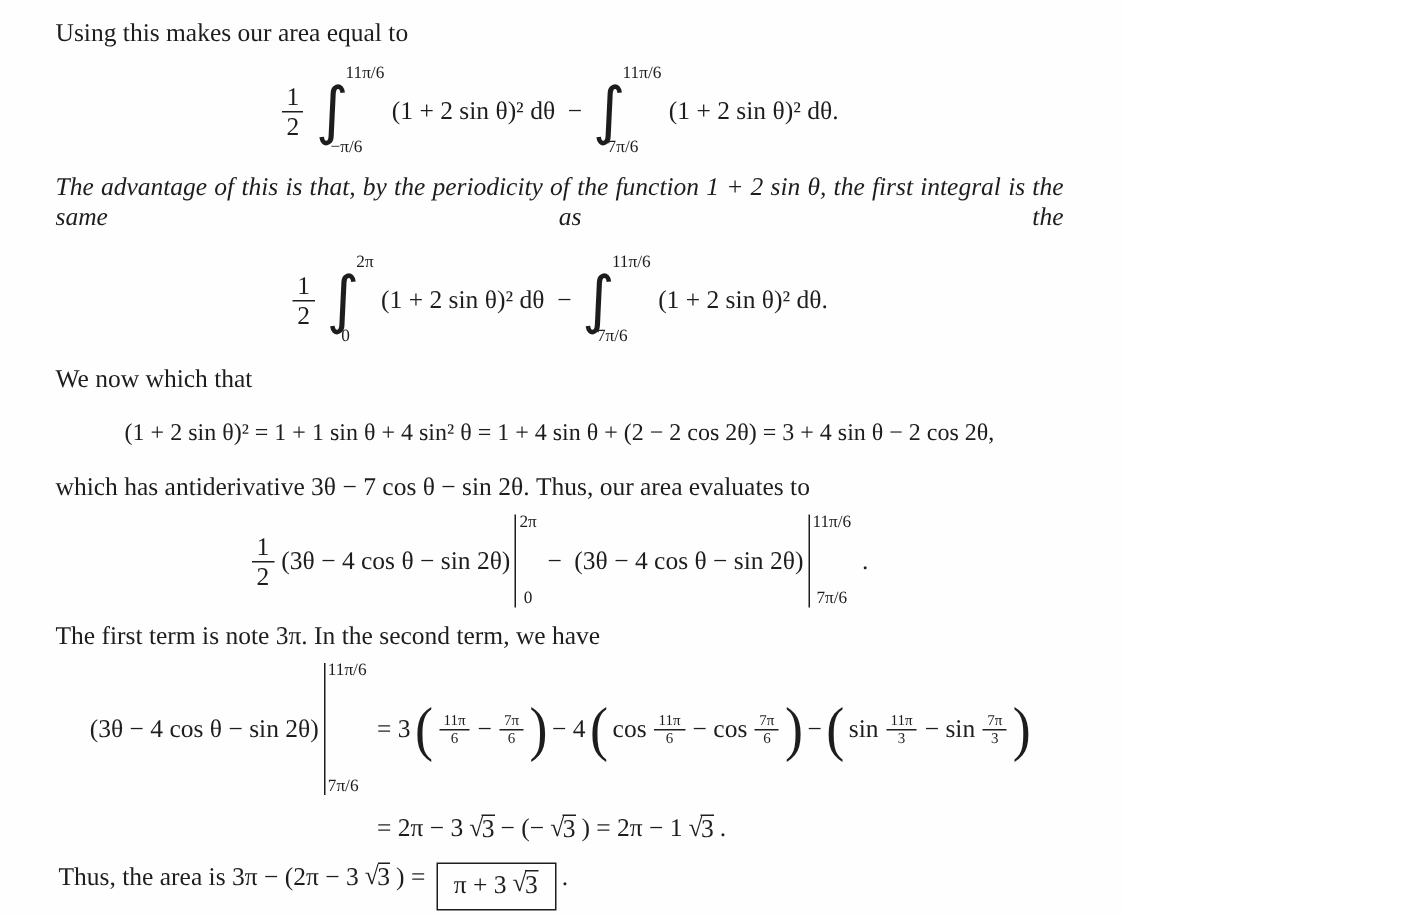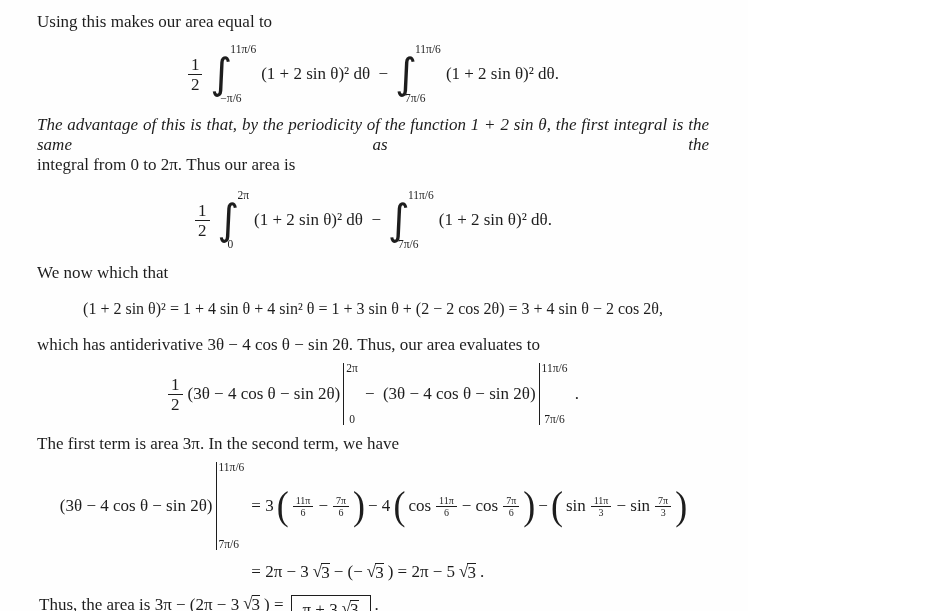--- a/index.html
+++ b/index.html
@@ -101,21 +101,20 @@
         <span class="int-lims">
           <span class="int-up">11π/6</span>
           <span class="int-lo">7π/6</span>
         </span>
       </span>
       <span class="mtext">(1 + 2 sin θ)² dθ.</span>
     </span>
   </div>
 
   <p class="para jline m-p2">The advantage of this is that, by the periodicity of the function 1 + 2 sin θ, the first integral is the same as the</p>
-  <p class="para">integral from 0 to 2π. Thus our area is</p>
 
   <div class="disp m-eq2">
     <span class="eq">
       <span class="frac frac-big">
         <span class="num">1</span>
         <span class="den">2</span>
       </span>
       <span class="integral">
         <span class="int-sign">∫</span>
         <span class="int-lims">
@@ -131,24 +130,24 @@
           <span class="int-lo">7π/6</span>
         </span>
       </span>
       <span class="mtext">(1 + 2 sin θ)² dθ.</span>
     </span>
   </div>
 
   <p class="para m-p3">We now which that</p>
 
   <div class="disp m-eq3">
-    <span class="mtext">(1 + 2 sin θ)² = 1 + 4 sin θ + 4 sin² θ = 1 + 3 sin θ + (2 − 2 cos 2θ) = 3 + 4 sin θ − 2 cos 2θ,</span>
-  </div>
-
-  <p class="para m-p4">which has antiderivative 3θ − 4 cos θ − sin 2θ. Thus, our area evaluates to</p>
+    <span class="mtext">(1 + 2 sin θ)² = 1 + 1 sin θ + 4 sin² θ = 1 + 4 sin θ + (2 − 2 cos 2θ) = 3 + 4 sin θ − 2 cos 2θ,</span>
+  </div>
+
+  <p class="para m-p4">which has antiderivative 3θ − 7 cos θ − sin 2θ. Thus, our area evaluates to</p>
 
   <div class="disp m-eq4">
     <span class="eq">
       <span class="frac frac-big">
         <span class="num">1</span>
         <span class="den">2</span>
       </span>
       <span class="mtext">(3θ − 4 cos θ − sin 2θ)</span>
       <span class="evalbar h62">
         <span class="eb-line"></span>
@@ -163,21 +162,21 @@
         <span class="eb-line"></span>
         <span class="eb-lims">
           <span class="eb-up">11π/6</span>
           <span class="eb-lo">7π/6</span>
         </span>
       </span>
       <span class="mtext"> .</span>
     </span>
   </div>
 
-  <p class="para m-p5">The first term is area 3π.  In the second term, we have</p>
+  <p class="para m-p5">The first term is note 3π.  In the second term, we have</p>
 
   <div class="disp m-eq5">
     <span class="eq5grid">
 
       <span class="eq5lhs">
         <span class="mtext">(3θ − 4 cos θ − sin 2θ)</span>
         <span class="evalbar h88">
           <span class="eb-line"></span>
           <span class="eb-lims">
             <span class="eb-up">11π/6</span>
@@ -233,21 +232,21 @@
         <span class="mtext">= 2π − 3</span>
         <span class="sqrt">
           <span class="rad">√</span>
           <span class="arg">3</span>
         </span>
         <span class="mtext">− (−</span>
         <span class="sqrt">
           <span class="rad">√</span>
           <span class="arg">3</span>
         </span>
-        <span class="mtext">) = 2π − 5</span>
+        <span class="mtext">) = 2π − 1</span>
         <span class="sqrt">
           <span class="rad">√</span>
           <span class="arg">3</span>
         </span>
         <span class="mtext">.</span>
       </span>
 
     </span>
   </div>
 

